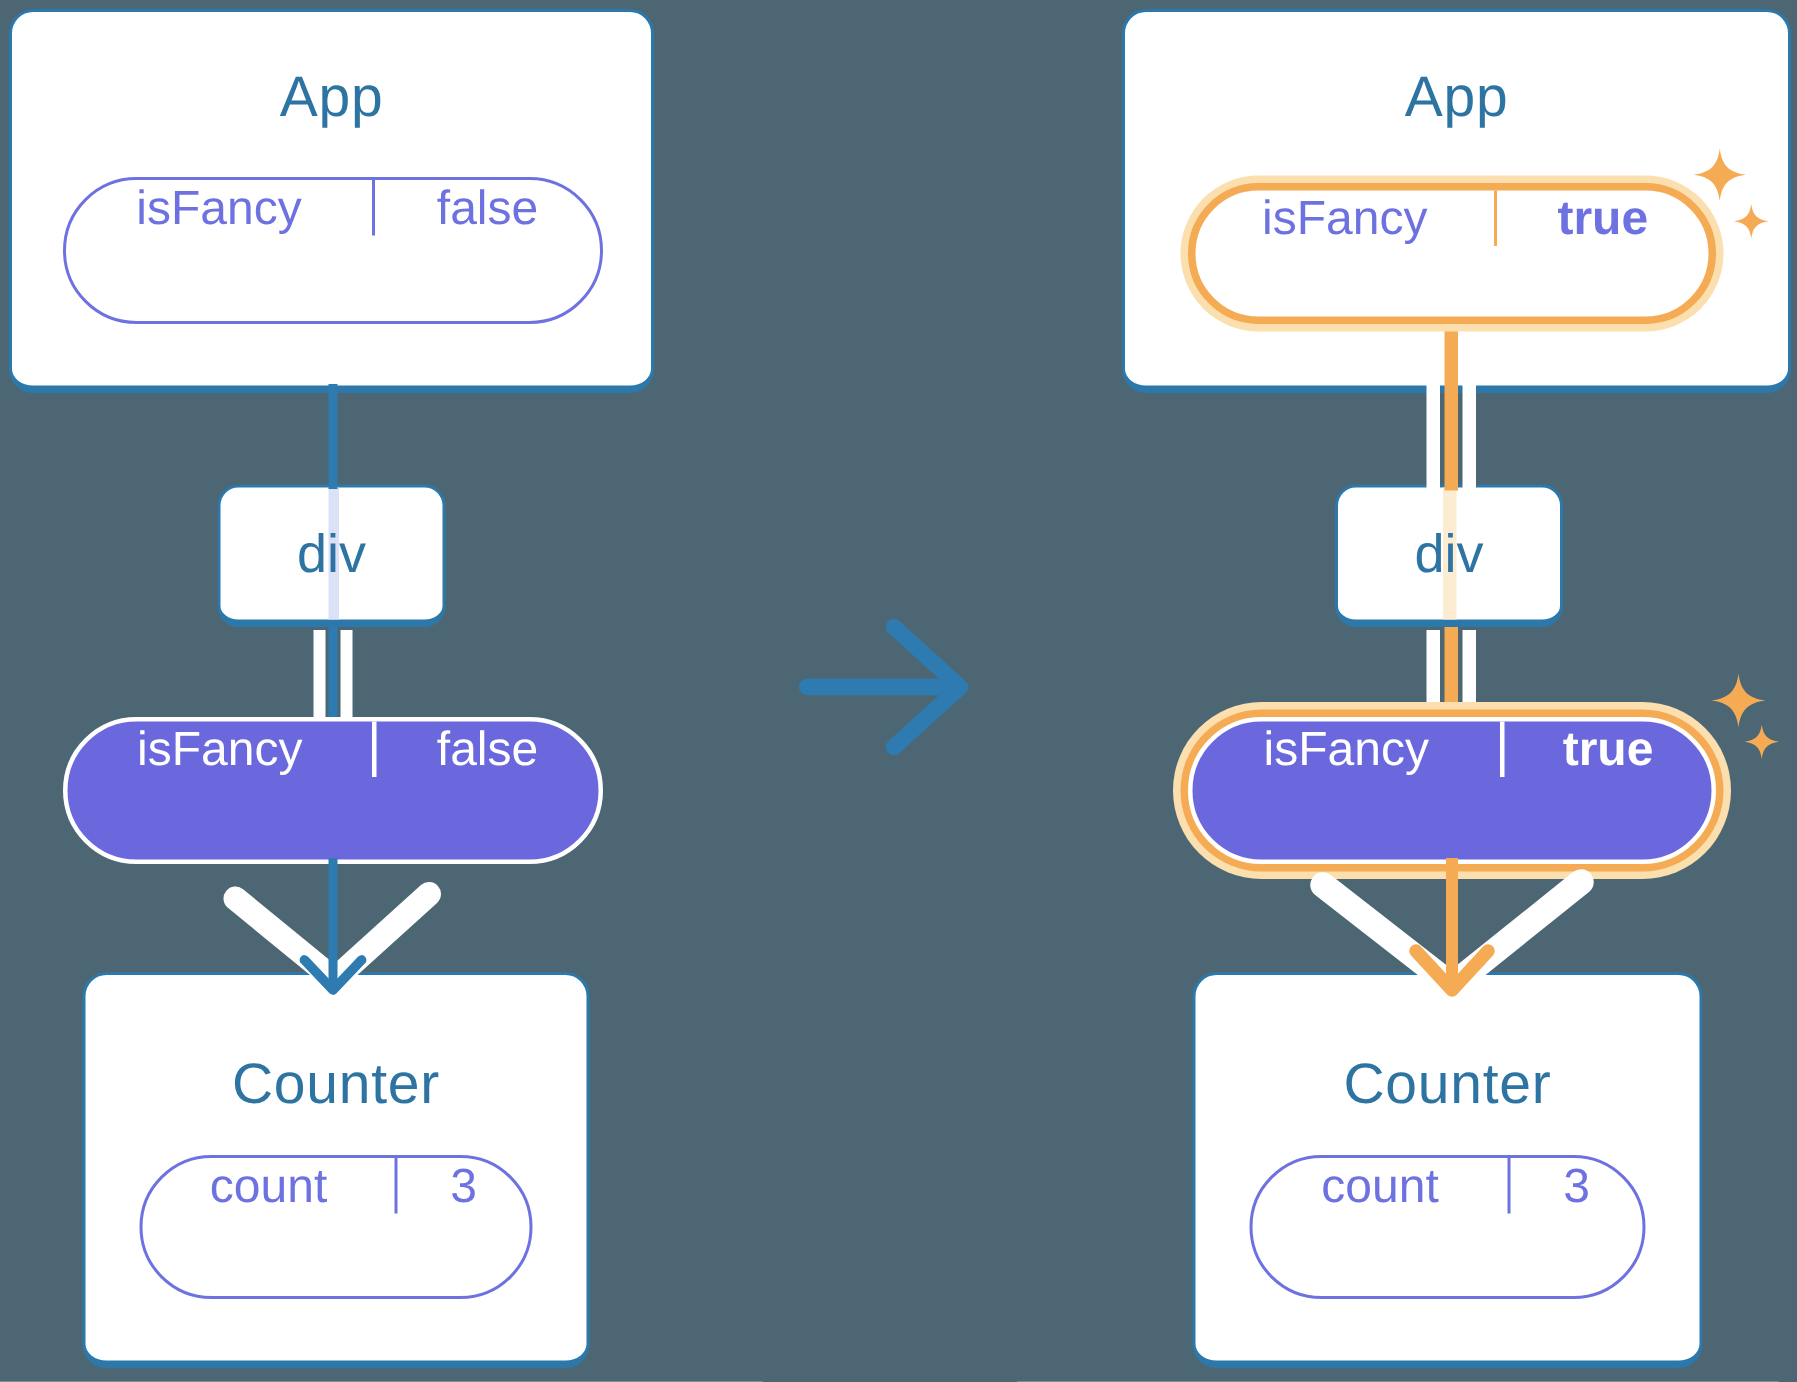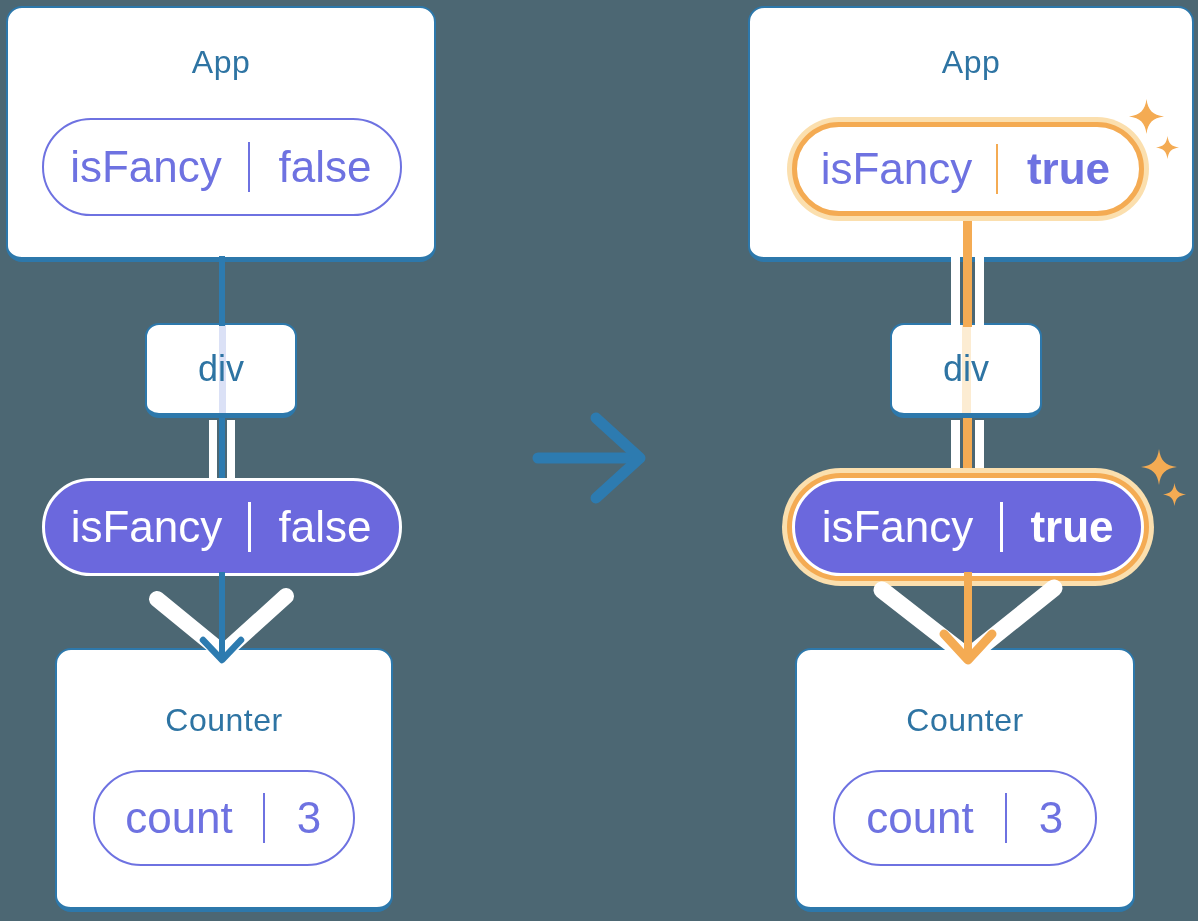--- a/index.html
+++ b/index.html
@@ -6,27 +6,27 @@
   body{font-family:"Liberation Sans", sans-serif;}
   .stage{
     position:relative;width:1198px;height:921px;background:#4c6773;overflow:hidden;
   }
   
   .card{
     position:absolute;background:#fff;border:2.5px solid #2d78ab;border-bottom-width:5px;
     border-radius:16px;box-sizing:border-box;z-index:1;
   }
   .card-title{
-    position:absolute;text-align:center;font-size:32px;font-weight:500;color:#2e74a3;
+    position:absolute;text-align:center;font-size:38px;font-weight:500;color:#2e74a3;
     z-index:2;letter-spacing:.5px;
   }
   
   .pill{
-    position:absolute;display:flex;align-items:center;border-radius:60px;box-sizing:border-box;
-    z-index:6;font-size:44px;
+    position:absolute;display:flex;align-items:flex-start;border-radius:60px;box-sizing:border-box;
+    z-index:6;font-size:32px;
   }
   .pill-cell{display:flex;align-items:center;justify-content:center;box-sizing:border-box;}
   .pill-outline{background:#fff;border:2.5px solid #6e72e1;color:#6e72e1;}
   .pill-outline .pill-cell + .pill-cell{border-left:2.5px solid #6e72e1;}
   .pill-fancy{background:#fff;border:5px solid #f4ab53;box-shadow:0 0 0 5px #fbdfae;color:#6e72e1;}
   .pill-fancy .pill-cell + .pill-cell{border-left:2.5px solid #f4ab53;}
   .pill-solid{background:#6b68dd;border:3px solid #fff;color:#fff;}
   .pill-solid .pill-cell + .pill-cell{border-left:3px solid #fff;}
   .pill-solid-fancy{box-shadow:0 0 0 5px #f4ab53,0 0 0 10px #fbdfae;}
   .bold-val{font-weight:bold;}

